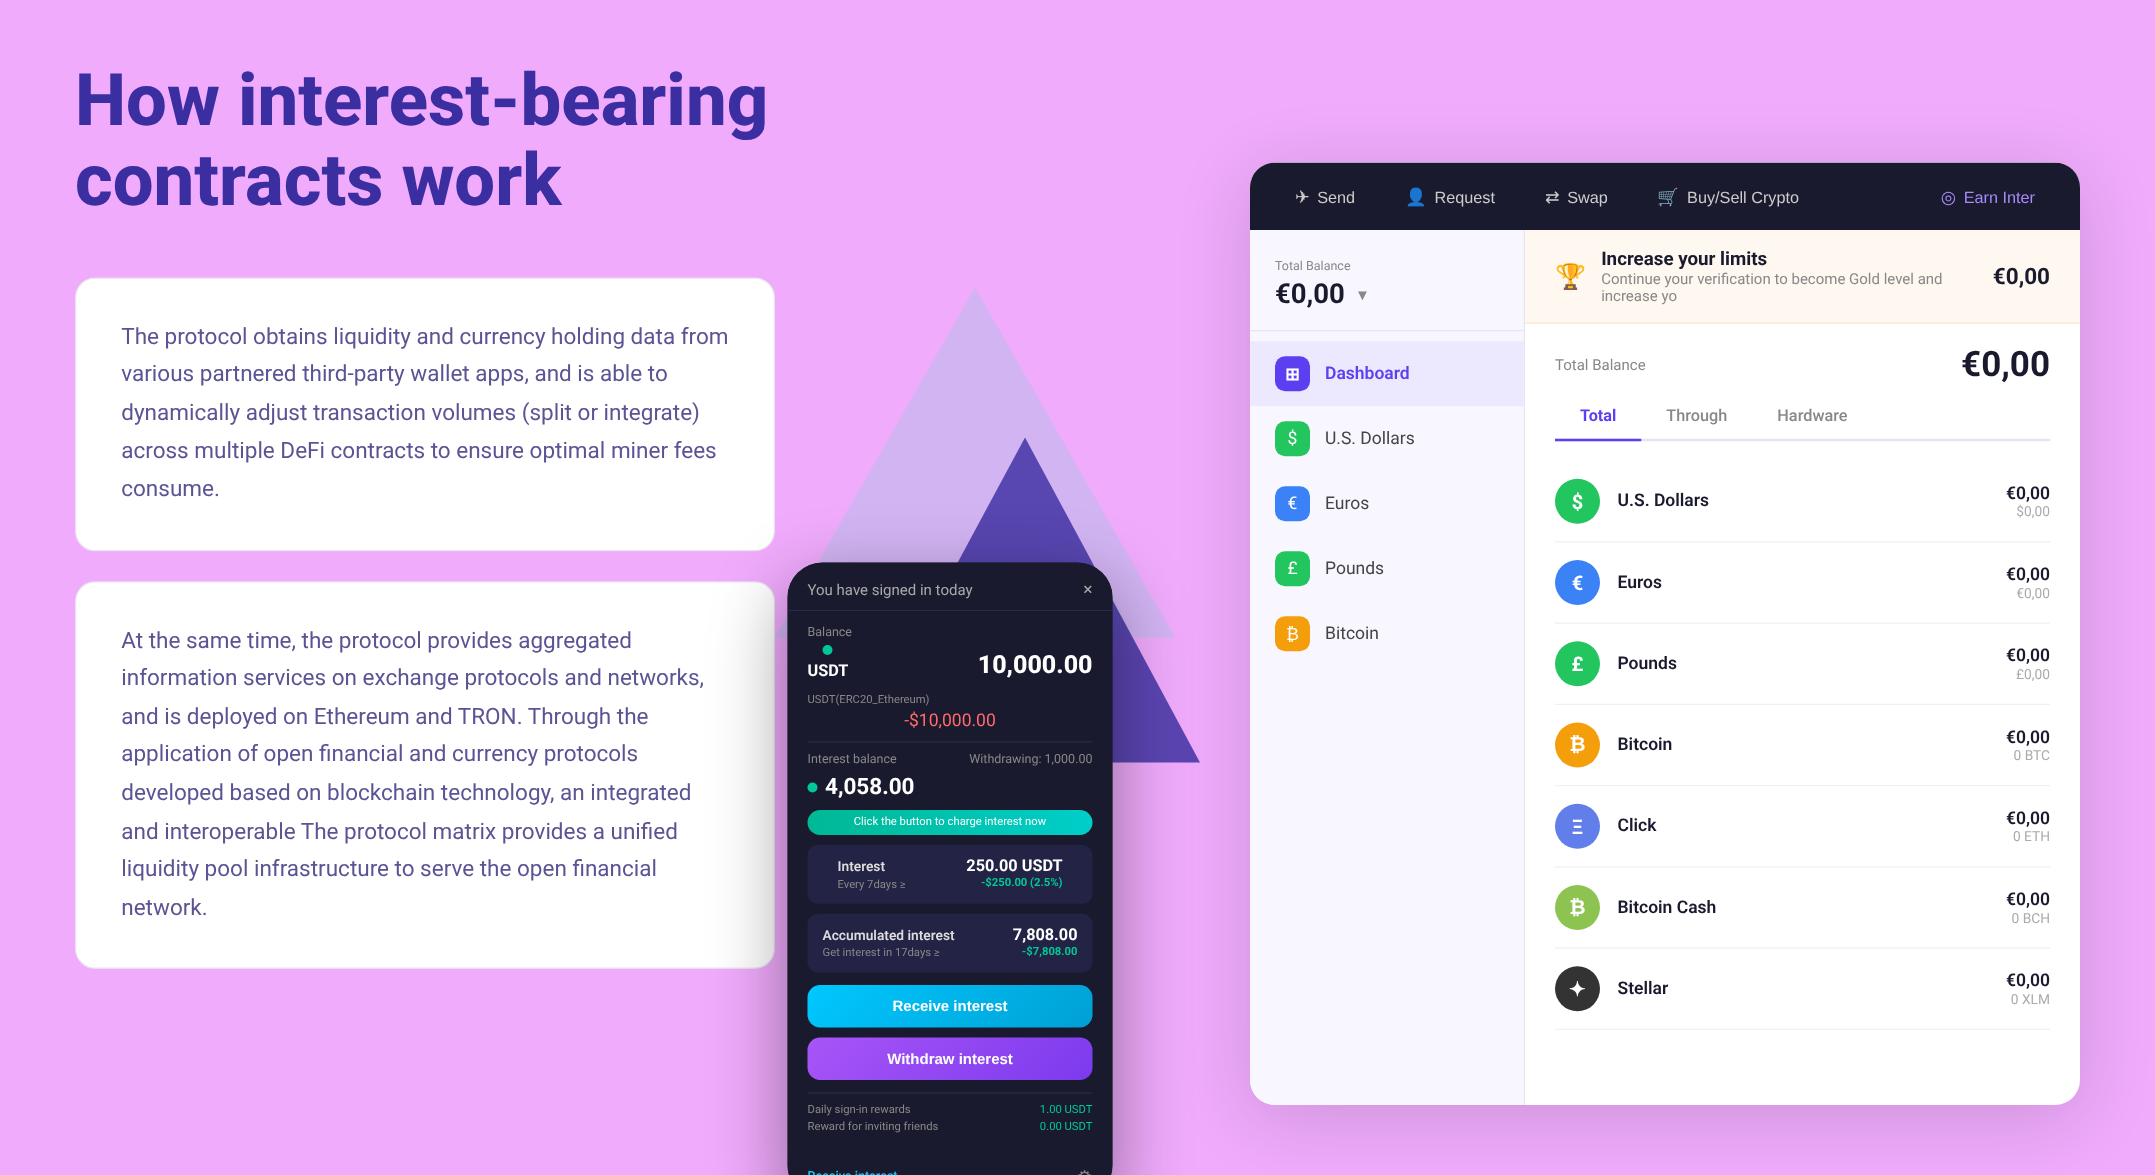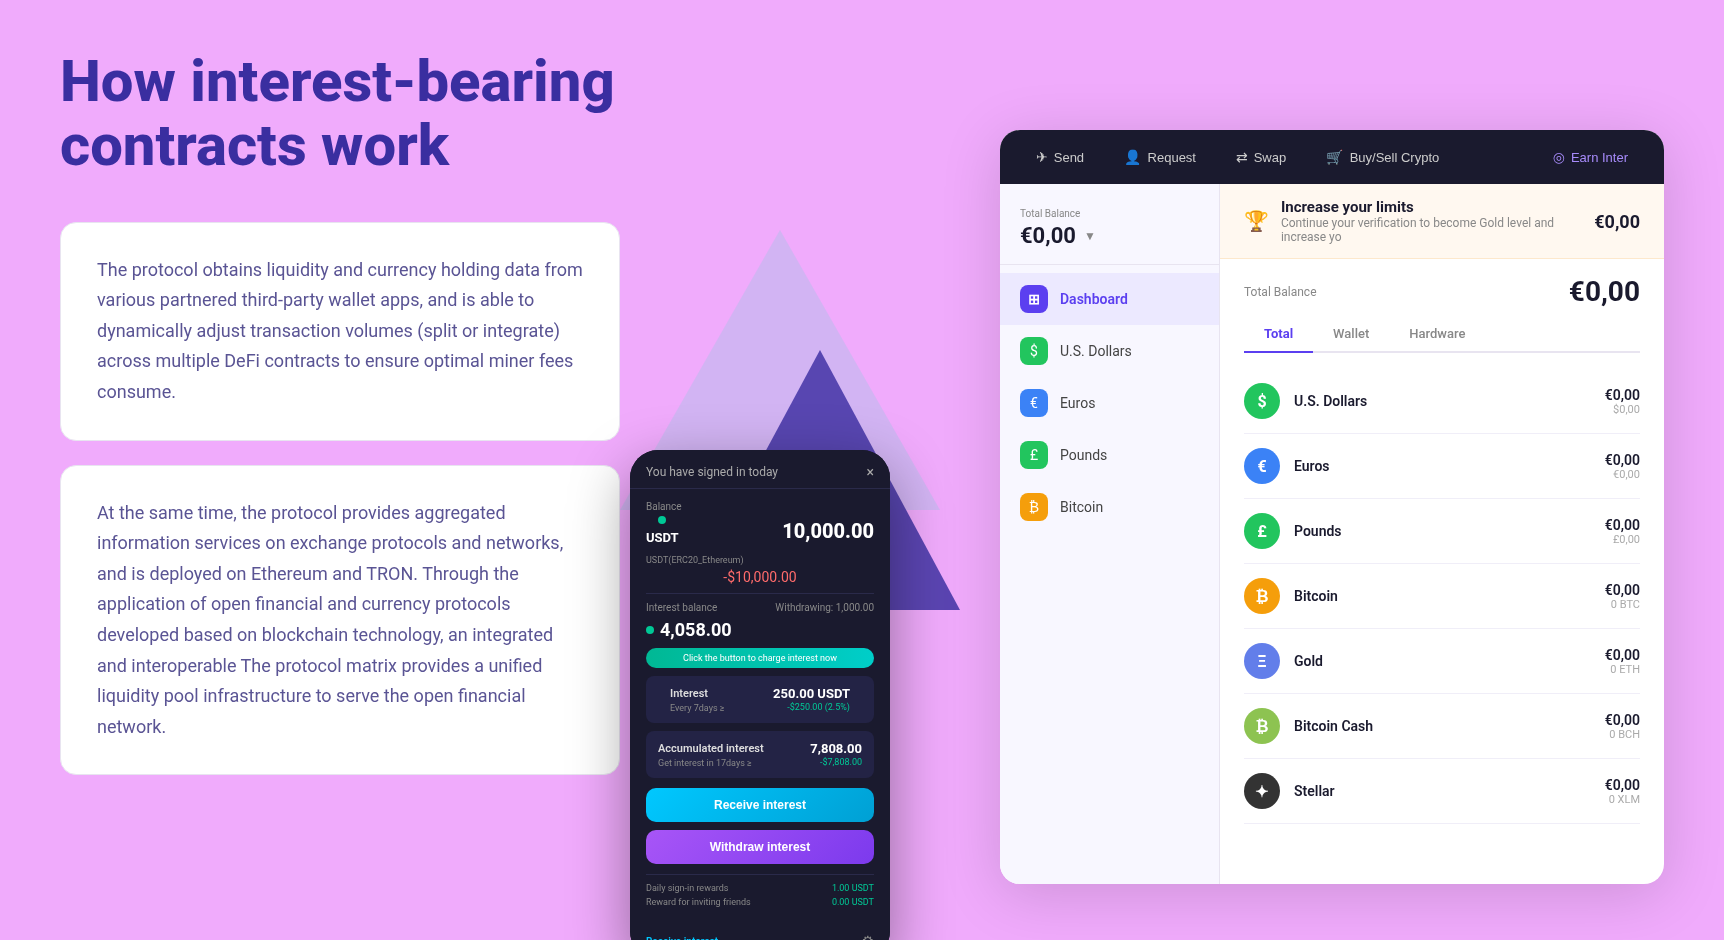--- a/index.html
+++ b/index.html
@@ -252,20 +252,21 @@
     .interest-card-sub {
       font-size: 9px;
       color: #888;
       margin-top: 2px;
     }
 
     .interest-card-sub-val {
       font-size: 9px;
       color: #00c896;
       text-align: left;
+      font-weight: bold;
     }
 
     .accumulated-card {
       background: #232345;
       border-radius: 8px;
       padding: 10px 12px;
       margin-bottom: 10px;
     }
 
     .btn-receive {
@@ -772,21 +773,21 @@
             <div class="notif-amount">€0,00</div>
           </div>
 
           <div class="balance-section">
             <span class="balance-section-label">Total Balance</span>
             <span class="balance-section-amount">€0,00</span>
           </div>
 
           <div class="tabs-row">
             <div class="tab active">Total</div>
-            <div class="tab">Wallet</div>
+            <div class="tab">Through</div>
             <div class="tab">Hardware</div>
           </div>
 
           <div class="crypto-list">
 
             <div class="crypto-item">
               <div class="crypto-icon ci-usd">$</div>
               <span class="crypto-name">U.S. Dollars</span>
               <div class="crypto-amounts">
                 <div class="crypto-fiat">€0,00</div>
@@ -816,21 +817,21 @@
               <div class="crypto-icon ci-btc">₿</div>
               <span class="crypto-name">Bitcoin</span>
               <div class="crypto-amounts">
                 <div class="crypto-fiat">€0,00</div>
                 <div class="crypto-coin">0 BTC</div>
               </div>
             </div>
 
             <div class="crypto-item">
               <div class="crypto-icon ci-eth">Ξ</div>
-              <span class="crypto-name">Gold</span>
+              <span class="crypto-name">Click</span>
               <div class="crypto-amounts">
                 <div class="crypto-fiat">€0,00</div>
                 <div class="crypto-coin">0 ETH</div>
               </div>
             </div>
 
             <div class="crypto-item">
               <div class="crypto-icon ci-bch">₿</div>
               <span class="crypto-name">Bitcoin Cash</span>
               <div class="crypto-amounts">

